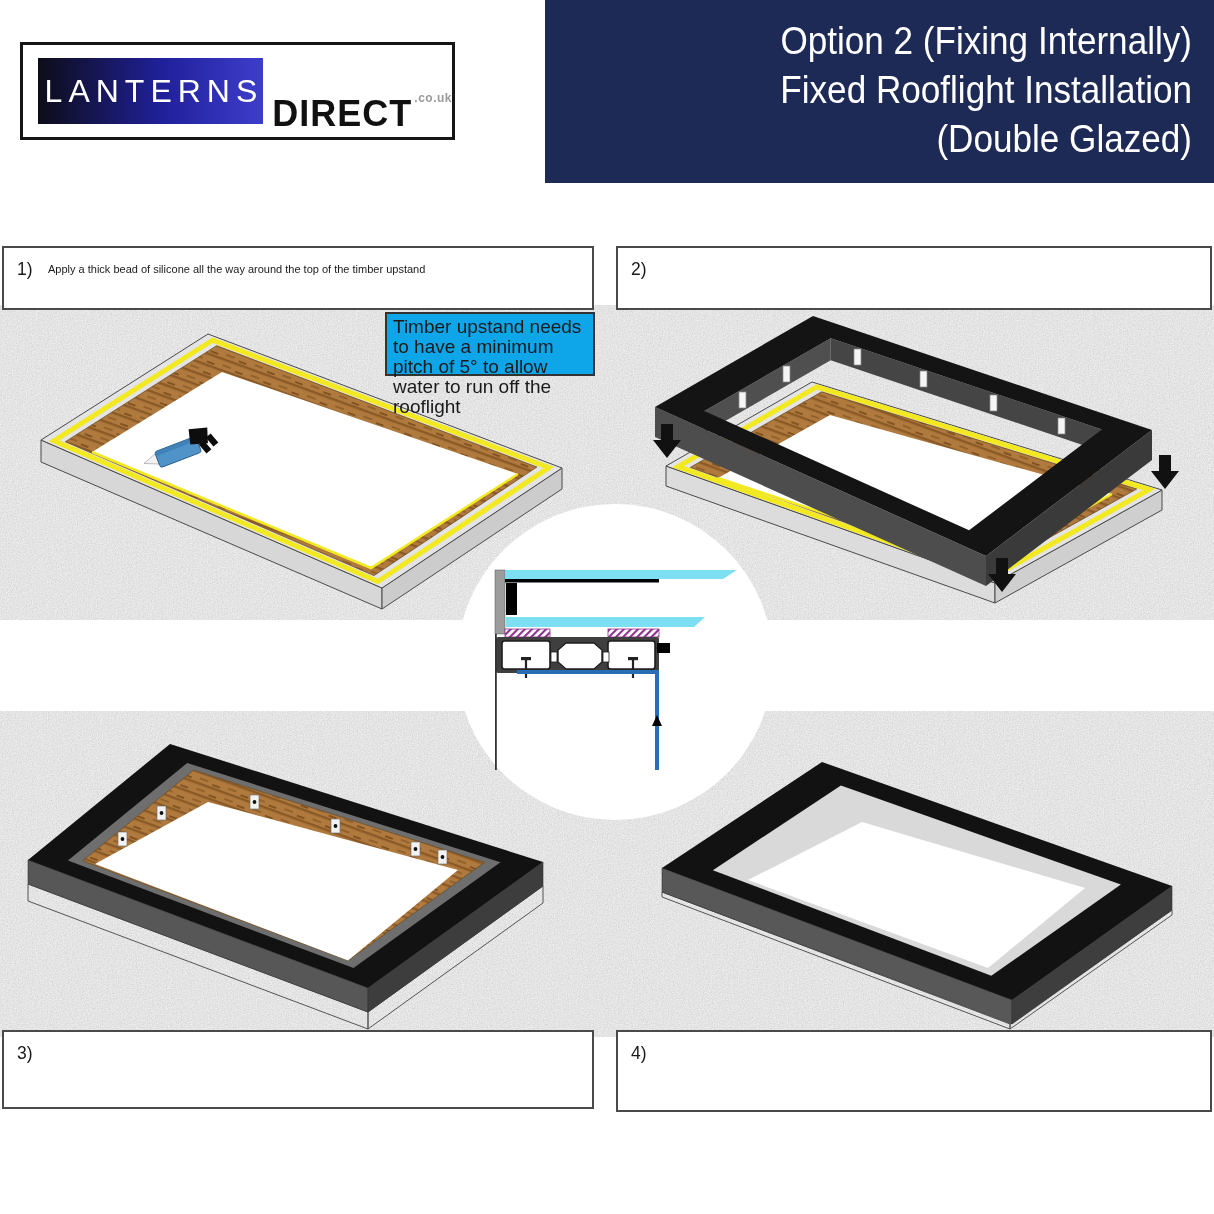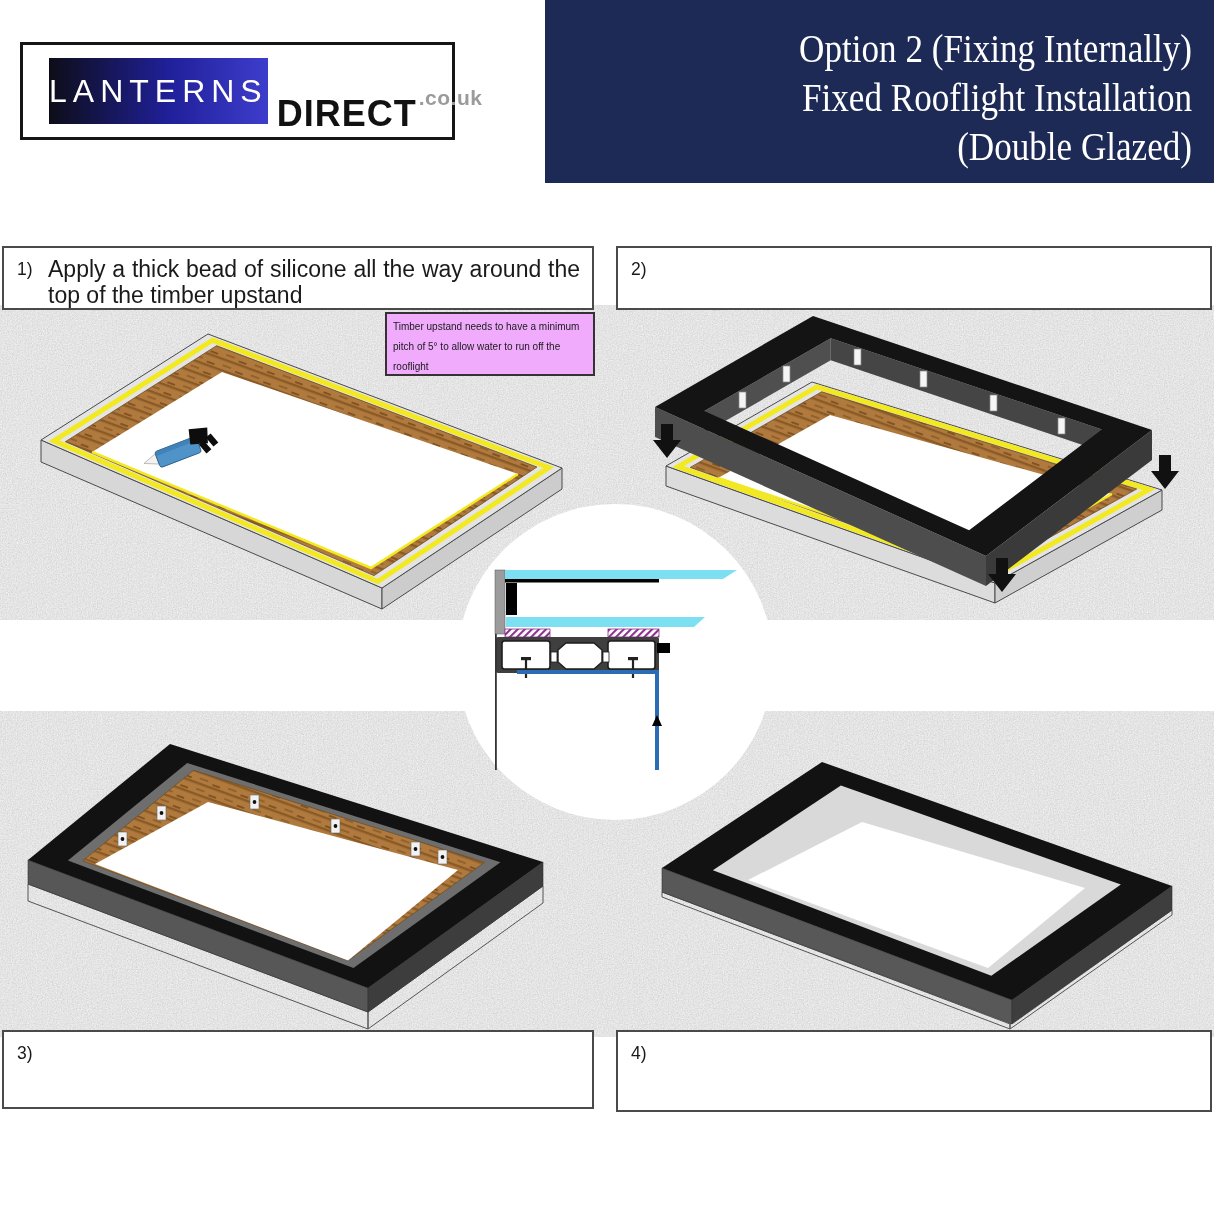--- a/index.html
+++ b/index.html
@@ -1,45 +1,45 @@
 <!DOCTYPE html>
 <html><head>
 <meta charset="utf-8">
 <style>
   html,body{margin:0;padding:0;background:#ffffff;}
   body{width:1214px;height:1214px;position:relative;overflow:hidden;
        font-family:"Liberation Sans", sans-serif;color:#1a1a1a;}
   
   .logo-box{position:absolute;left:20px;top:42px;width:435px;height:98px;
     border:3px solid #151515;background:#fff;display:flex;align-items:center;box-sizing:border-box;}
-  .logo-blue{margin-left:26px;height:66px;width:234px;
+  .logo-blue{margin-left:15px;height:66px;width:234px;
     background:linear-gradient(90deg,#0d0d18 0%,#20209a 55%,#3d3dcc 100%);
     display:flex;align-items:center;justify-content:flex-end;}
   .logo-primary{color:#fff;font-size:32px;font-weight:400;letter-spacing:6px;}
   .logo-secondary{color:#111;font-size:36px;font-weight:700;letter-spacing:1px;margin-left:9px;margin-top:46px;}
-  .logo-tld{color:#9b9b9b;font-size:21px;font-weight:700;margin-left:2px;margin-top:14px;letter-spacing:.5px;}
+  .logo-tld{color:#9b9b9b;font-size:12px;font-weight:700;margin-left:2px;margin-top:14px;letter-spacing:.5px;}
   
   .banner{position:absolute;left:545px;top:0;width:669px;height:183px;background:#1e2a56;
-    box-sizing:border-box;padding:24px 22px 0 0;font-family:Liberation Serif, serif;}
+    box-sizing:border-box;padding:16px 22px 0 0;}
   .banner-inner{transform:scaleX(.9);transform-origin:100% 0;}
   .banner div{color:#fff;font-size:39px;line-height:49px;text-align:right;font-weight:400;}
   
   .cap{position:absolute;background:#fff;border:2px solid #4a4a4a;box-sizing:border-box;
     display:flex;align-items:flex-start;padding:8px 12px 0 13px;z-index:3;}
   .cap .num{font-size:17.5px;line-height:26px;width:31px;flex:0 0 31px;}
-  .cap .txt{font-size:23px;line-height:26px;flex:1;}
+  .cap .txt{font-size:11px;line-height:26px;flex:1;}
   .just{text-align:justify;}
   #cap1{left:2px;top:246px;width:592px;height:64px;}
   #cap2{left:616px;top:246px;width:596px;height:64px;}
   #cap3{left:2px;top:1030px;width:592px;height:79px;}
   #cap4{left:616px;top:1030px;width:596px;height:82px;}
   
   .note{position:absolute;left:385px;top:312px;width:210px;height:64px;z-index:3;
-    background:#f0abfc;border:2px solid #333;box-sizing:border-box;
-    font-size:10px;line-height:20px;padding:3px 6px;}
+    background:#0ea5e9;border:2px solid #333;box-sizing:border-box;
+    font-size:19px;line-height:20px;padding:3px 6px;}
   svg{position:absolute;left:0;top:240px;z-index:1;}
 </style>
 </head>
 <body>
 
 <div class="logo-box">
   <div class="logo-blue">
     <span class="logo-primary">LANTERNS</span>
   </div>
   <span class="logo-secondary">DIRECT</span>

